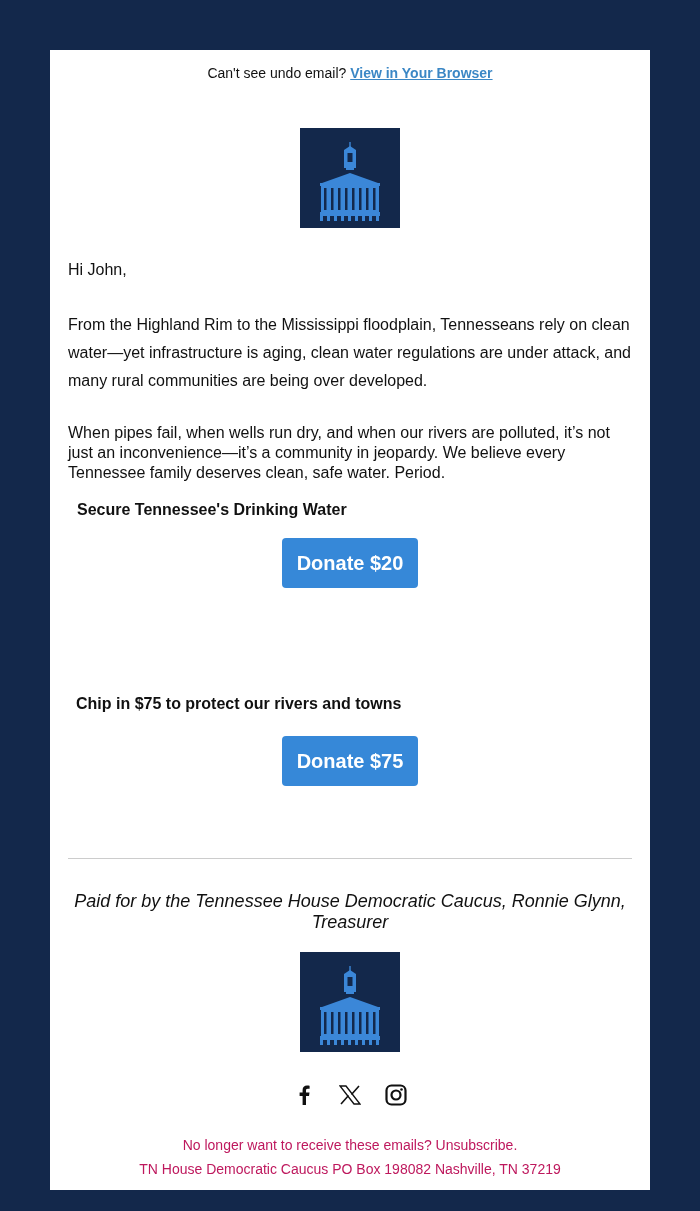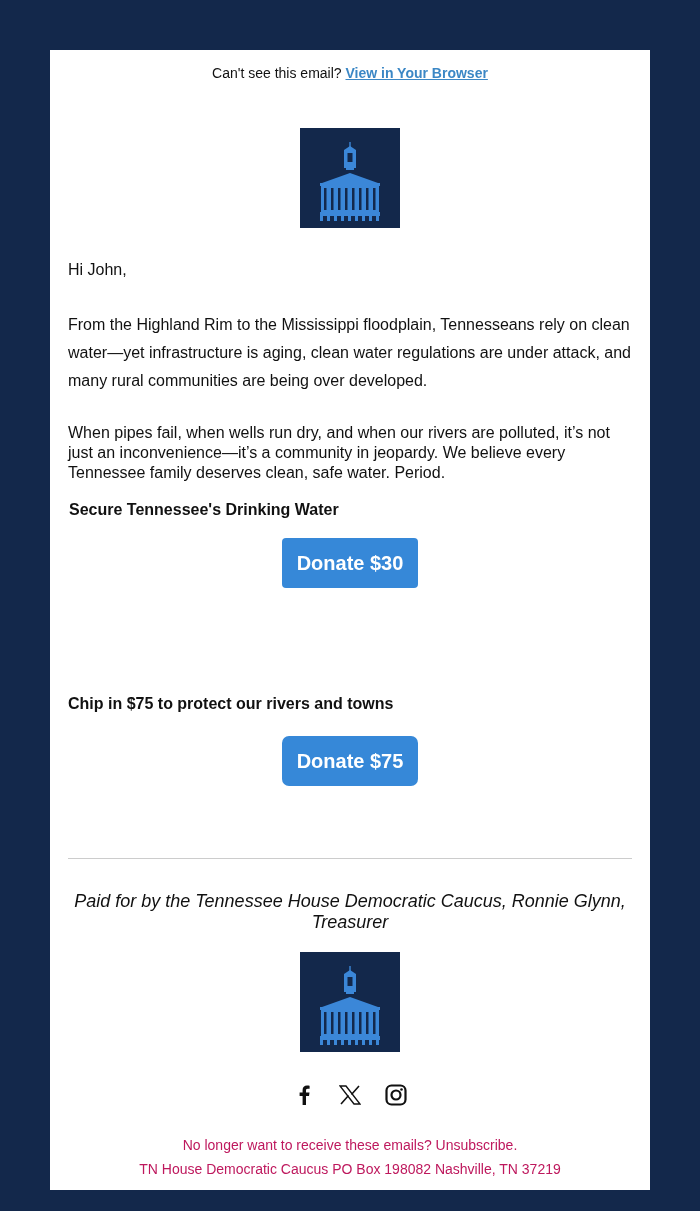--- a/index.html
+++ b/index.html
@@ -14,39 +14,39 @@
     background:#ffffff;
   }
   .abs { position:absolute; }
   .preheader { left:0; width:600px; top:15px; text-align:center; font-size:14px; color:#111; }
   .preheader a { color:#3b87c5; font-weight:bold; text-decoration:underline; }
   .logo { width:100px; height:100px; background:#13284b; left:250px; }
   .logo svg { display:block; }
   .p { left:18px; width:570px; font-size:16px; color:#111; }
   .lh28 { line-height:28px; }
   .lh20 { line-height:20px; }
-  .bold { font-weight:bold; }
+  .bold { font-weight:bold;margin-left:8px; }
   .btn {
     background:#3688d8; color:#fff; font-weight:bold; font-size:20px;
     border-radius:4px; height:50px; line-height:50px; text-align:center;
     width:136px; left:232px; cursor:pointer;
   }
   .divider { left:18px; width:564px; height:1px; background:#cccccc; top:808px; }
   .paid { left:0; width:600px; top:841px; text-align:center; font-size:18px; font-style:italic; color:#111; }
   .social { top:1032px; left:0; width:600px; height:26px; display:flex; justify-content:center; gap:22px; }
   .social span { width:24px; height:26px; display:flex; align-items:center; justify-content:center; cursor:pointer; }
   .foot { left:0; width:600px; text-align:center; font-size:14px; color:#be185d; }
 </style>
 </head>
 <body>
 
 <div class="card">
 
   <div class="abs preheader">
-    <span>Can't see this email?</span>
+    <span>Can't see undo email?</span>
     <a>View in Your Browser</a>
   </div>
 
   <div class="abs logo" style="top:78px;">
     <svg width="100" height="100" viewBox="0 0 100 100">
       <g fill="#3b87d8">
         <rect x="49.3" y="14" width="1.4" height="6"></rect>
         <polygon points="44,22 50,18 56,22"></polygon>
         <rect x="44" y="22" width="12" height="18"></rect>
         <rect x="46" y="36" width="8" height="6"></rect>
@@ -90,26 +90,26 @@
   </div>
 
   <div class="abs p lh28" style="top:261px;">From the Highland Rim to the Mississippi floodplain, Tennesseans rely on clean water—yet infrastructure is aging, clean water regulations are under attack, and many rural communities are being over developed.</div>
 
   <div class="abs p" style="top:210px; line-height:20px;">Hi John,</div>
 
   <div class="abs p lh20" style="top:373px;">When pipes fail, when wells run dry, and when our rivers are polluted, it’s not just an inconvenience—it’s a community in jeopardy. We believe every Tennessee family deserves clean, safe water. Period.</div>
 
   <div class="abs p bold" style="top:450px; left:19px; line-height:20px;">Secure Tennessee's Drinking Water</div>
 
-  <div class="abs btn" style="top:488px;">Donate $30</div>
+  <div class="abs btn" style="top:488px;">Donate $20</div>
 
 
   <div class="abs p bold" style="top:644px; line-height:20px;">Chip in $75 to protect our rivers and towns</div>
 
-  <div class="abs btn" style="top:686px;border-radius:7px;">Donate $75</div>
+  <div class="abs btn" style="top:686px;">Donate $75</div>
 
 
   <div class="abs divider"></div>
 
   <div class="abs paid">Paid for by the Tennessee House Democratic Caucus, Ronnie Glynn, Treasurer</div>
 
   <div class="abs logo" style="top:902px;">
     <svg width="100" height="100" viewBox="0 0 100 100">
       <g fill="#3b87d8">
         <rect x="49.3" y="14" width="1.4" height="6"></rect>

